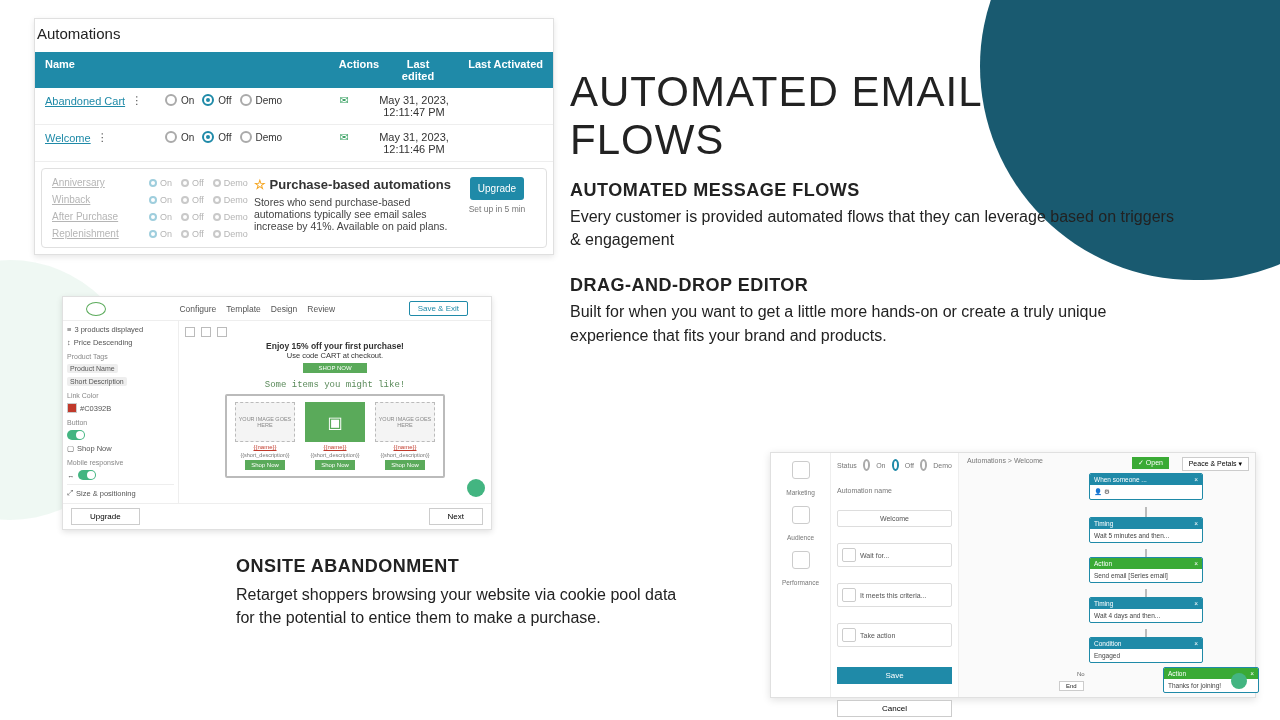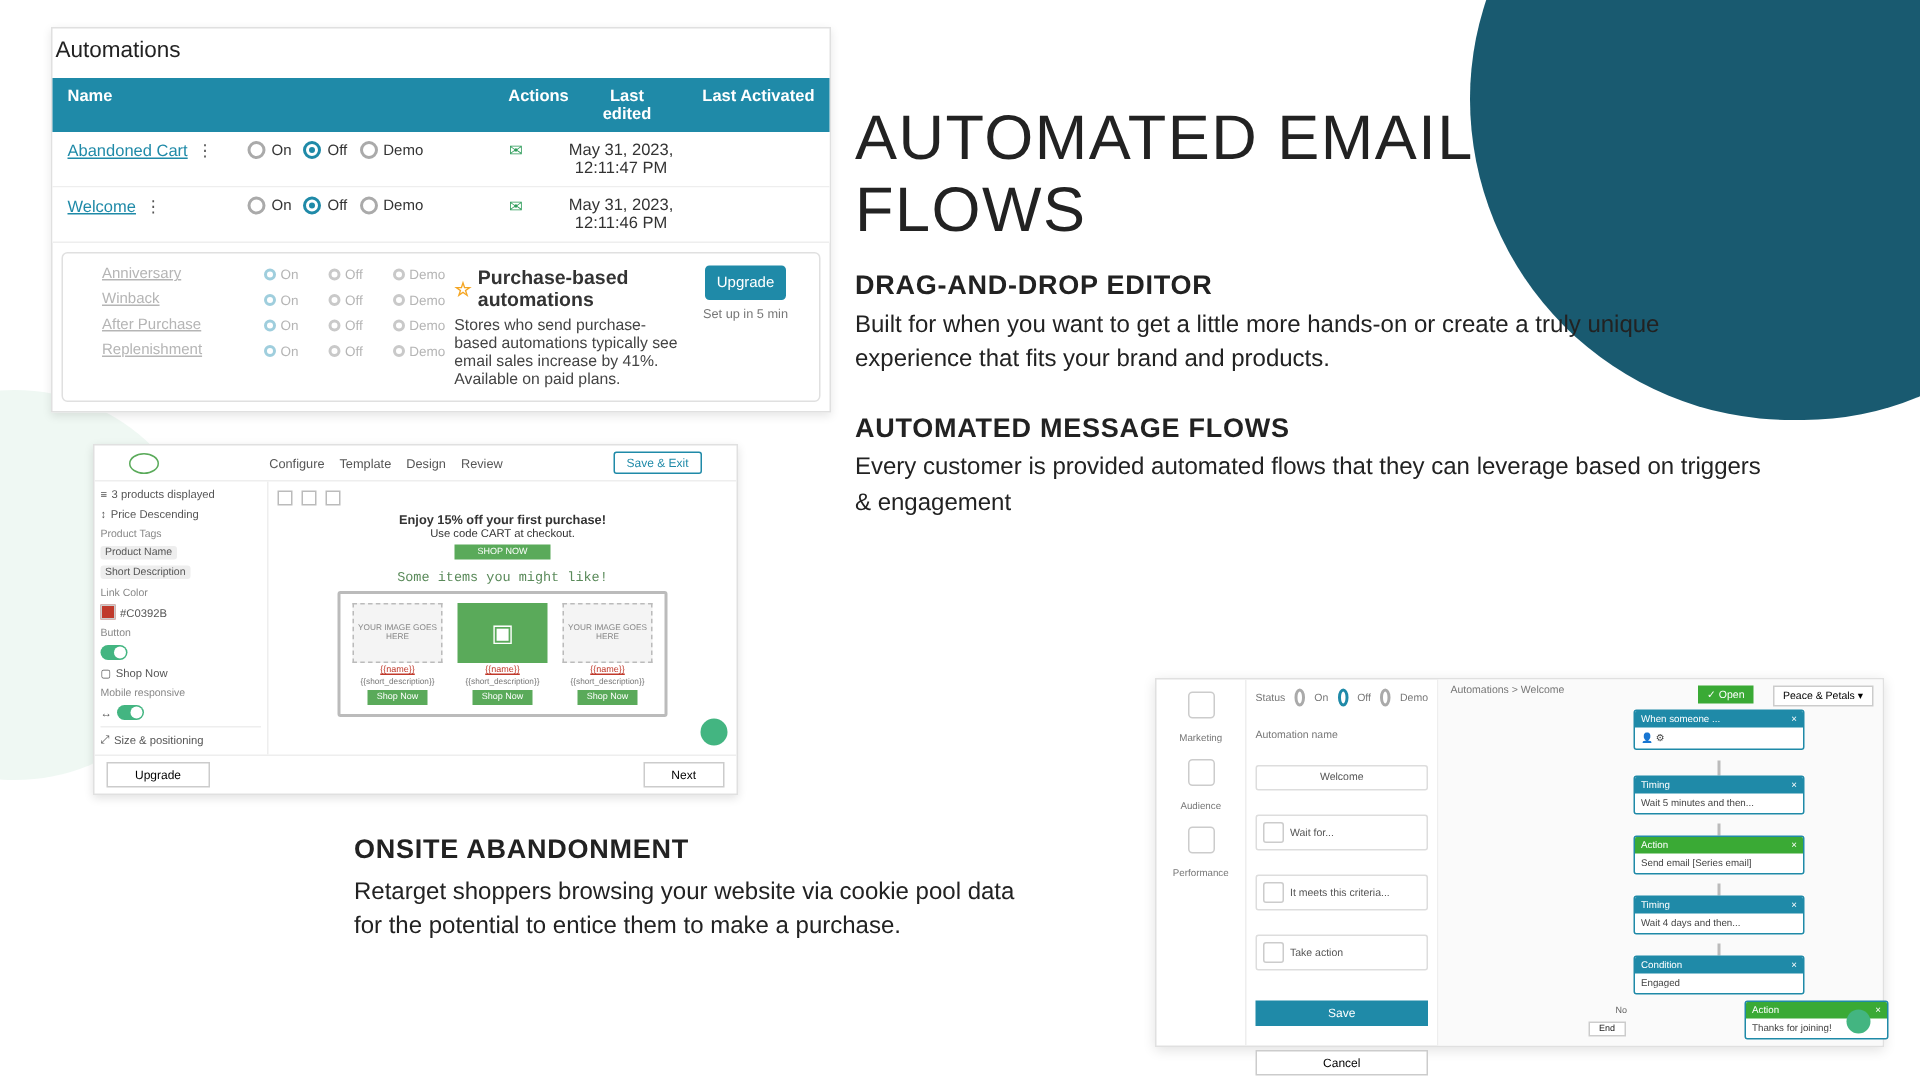--- a/index.html
+++ b/index.html
@@ -65,21 +65,21 @@
   .state-col{flex:0 0 158px; display:flex; gap:8px; align-items:center;}
   .action-col{flex:0 0 42px;text-align:center;color:#2e9c5a;}
   .date-col{flex:1;text-align:center;color:#333;}
   .act-col{flex:0 0 80px;}
 
   .upsell {
     display:flex; margin: 6px; border:1px solid #e0e0e0; border-radius:4px;
     padding: 8px 10px; gap: 6px; background:#fff;
   }
   .upsell-left { flex: 0 0 182px; display:flex; flex-direction:column; gap:6px; }
-  .upsell-left .row { display:flex; align-items:center; gap:20px; color:#b5b5b5;margin-left:16px; }
+  .upsell-left .row { display:flex; align-items:center; gap:9px; color:#b5b5b5; }
   .upsell-left .row .nm { text-decoration: underline; width: 88px; font-size:10px;}
   .upsell-left .pill { font-size:9px; display:flex; align-items:center; gap:3px;}
   .dot { width:8px;height:8px;border-radius:50%;border:2px solid #c9c9c9;display:inline-block;}
   .dot.b{border-color:#9fcedd;}
   .upsell-mid { flex:1; font-size:10.5px; color:#444; }
   .upsell-mid h4{font-size:13px;font-weight:600;margin-bottom:4px;display:flex;align-items:center;gap:4px;color:#333;}
   .star{color:#f5a623;}
   .upsell-right{flex:0 0 78px;display:flex;flex-direction:column;align-items:center;gap:4px;}
   .btn-upgrade{background:#1f8aa8;color:#fff;border:none;border-radius:3px;padding:6px 8px;font-size:10px;cursor:pointer;}
   .setup{font-size:8.5px;color:#777;}
@@ -153,26 +153,26 @@
 <div class="bg-blob-top"></div>
 <div class="bg-blob-left"></div>
 
 <div class="headline">
   <div>AUTOMATED EMAIL</div>
   <div>FLOWS</div>
 </div>
 
 <div class="features">
   <div class="feature">
+    <h3>AUTOMATED MESSAGE FLOWS</h3>
+    <p>Every customer is provided automated flows that they can leverage based on triggers &amp; engagement</p>
+  </div>
+  <div class="feature">
     <h3>DRAG-AND-DROP EDITOR</h3>
     <p>Built for when you want to get a little more hands-on or create a truly unique experience that fits your brand and products.</p>
-  </div>
-  <div class="feature">
-    <h3>AUTOMATED MESSAGE FLOWS</h3>
-    <p>Every customer is provided automated flows that they can leverage based on triggers &amp; engagement</p>
   </div>
 </div>
 
 <div class="onsite">
   <h3>ONSITE ABANDONMENT</h3>
   <p>Retarget shoppers browsing your website via cookie pool data for the potential to entice them to make a purchase.</p>
 </div>
 
 <div class="automations">
   <div class="automations-title">Automations</div>

